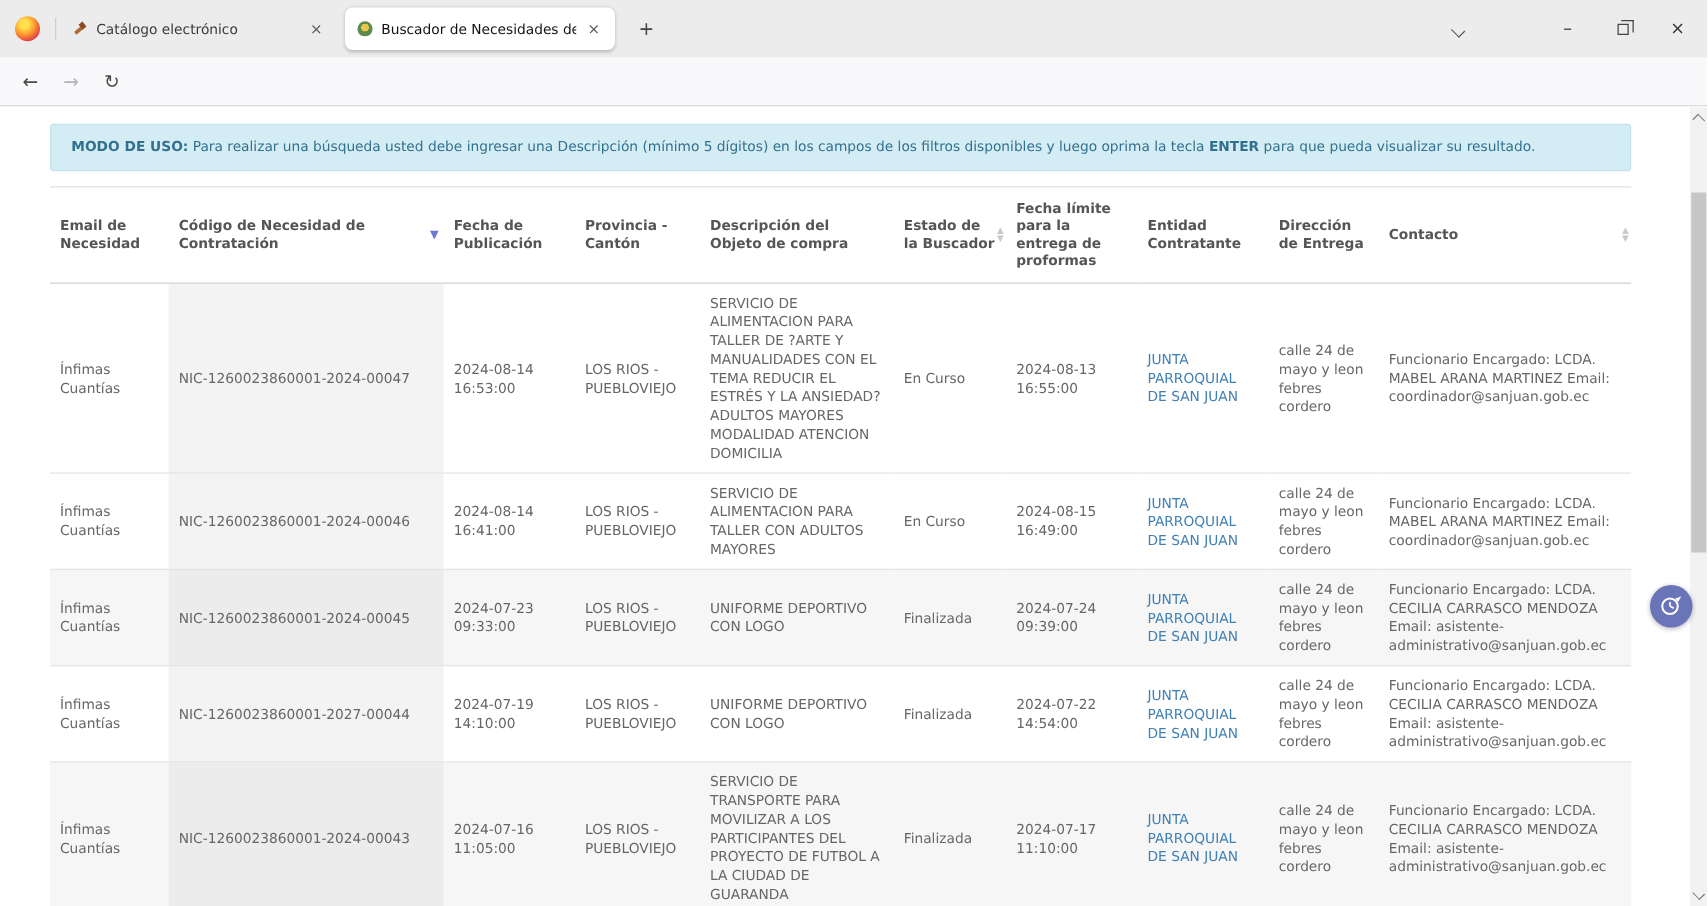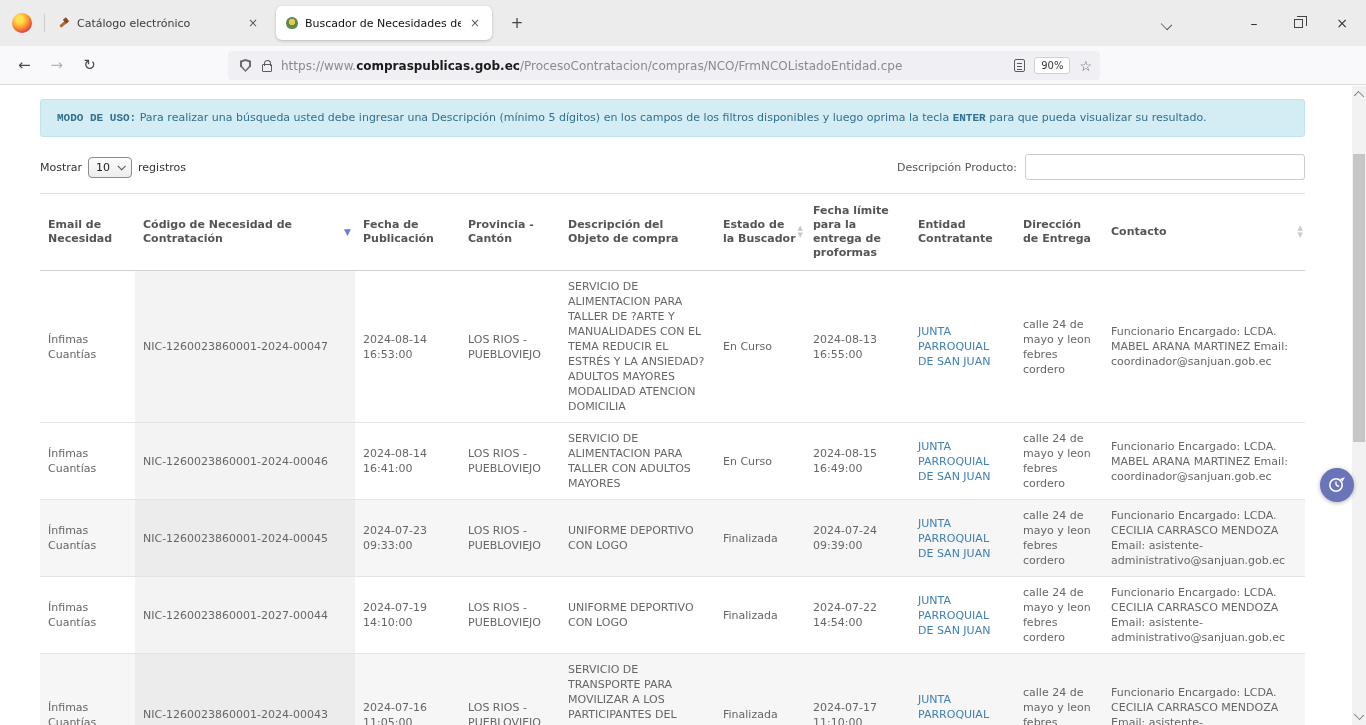--- a/index.html
+++ b/index.html
@@ -67,21 +67,21 @@
   .ext { position:relative; width:12px; height:12px; border:1.3px solid #5c5c60; border-radius:2px; margin-top:2px; }
   .ext::before { content:''; position:absolute; top:-4px; left:3px; width:5px; height:5px;
     border:1.3px solid #5c5c60; border-radius:50%; background:#f9f9fb; }
   .burger { font-size:16px; color:#4a4a4e; }
 
   
   .content { position:absolute; top:86px; left:0; width:1352px; height:639px; background:#fff; overflow:hidden; }
   .inner { padding:13px 47px 0 40px; }
   .notice { background:#d4ecf3; border:1px solid #c2e2ec; border-radius:3px; color:#31708f;
     font-size:11px; padding:11px 16px; line-height:14px; }
-  .notice b { font-weight:bold;font-family:Liberation Mono, monospace; }
+  .notice b { font-weight:bold; }
   .controls { display:flex; align-items:center; margin-top:16px; height:28px; }
   .show-entries { display:flex; align-items:center; gap:6px; font-size:11px; color:#333; }
   .pagesel { display:flex; align-items:center; gap:8px; border:1px solid #8a8a8e; border-radius:4px;
     background:linear-gradient(#fdfdfd,#ededed); padding:3px 7px; font-size:11px; color:#222; }
   .pagesel .caret { width:6px; height:6px; border-right:1.4px solid #555; border-bottom:1.4px solid #555;
     transform:rotate(45deg) translateY(-1px); }
   .filterbox { margin-left:auto; display:flex; align-items:center; gap:8px; font-size:11px; color:#555; }
   .filterbox input { width:280px; height:26px; border:1px solid #ccc; border-radius:3px; outline:none;
     font-size:11px; padding:0 6px; font-family:inherit; }
 
@@ -141,58 +141,36 @@
       <span class="restore-box"></span>
     </div>
     <div class="wctl close">×</div>
   </div>
 
   <div class="toolbar">
     <span class="navbtn back">←</span>
     <span class="navbtn dim">→</span>
     <span class="navbtn">↻</span>
 
-    <div class="urlbar">
-      <span class="shield"></span>
-      <span class="lock"></span>
-      <span class="url-text"><span>https://www.</span><span class="dom">compraspublicas.gob.ec</span><span>/ProcesoContratacion/compras/NCO/FrmNCOListadoEntidad.cpe</span></span>
-      <span class="reader"></span>
-      <span class="zoom-pill">90%</span>
-      <span class="star">☆</span>
-    </div>
 
     <div class="tb-icons">
       <span class="pocket"></span>
       <span class="dl">↓</span>
       <span class="ext"></span>
       <span class="burger">≡</span>
     </div>
   </div>
 
   <div class="content">
     <div class="inner">
 
       <div class="notice">
         <b>MODO DE USO:</b><span> Para realizar una búsqueda usted debe ingresar una Descripción (mínimo 5 dígitos) en los campos de los filtros disponibles y luego oprima la tecla </span><b>ENTER</b><span> para que pueda visualizar su resultado.</span>
       </div>
 
-      <div class="controls">
-        <div class="show-entries">
-          <span>Mostrar</span>
-          <span class="pagesel">
-            <span>10</span>
-            <span class="caret"></span>
-          </span>
-          <span>registros</span>
-        </div>
-        <div class="filterbox">
-          <span>Descripción Producto:</span>
-          <input type="text" value="" style="">
-        </div>
-      </div>
 
       <table class="grid">
         <thead>
           <tr>
             <th class="c-tipo"><span>Email de Necesidad</span></th>
             <th class="c-cod"><span>Código de Necesidad de Contratación</span>
               <span class="sort-desc">▼</span></th>
             <th class="c-fpub"><span>Fecha de Publicación</span></th>
             <th class="c-prov"><span>Provincia - Cantón</span></th>
             <th class="c-desc"><span>Descripción del Objeto de compra</span></th>

